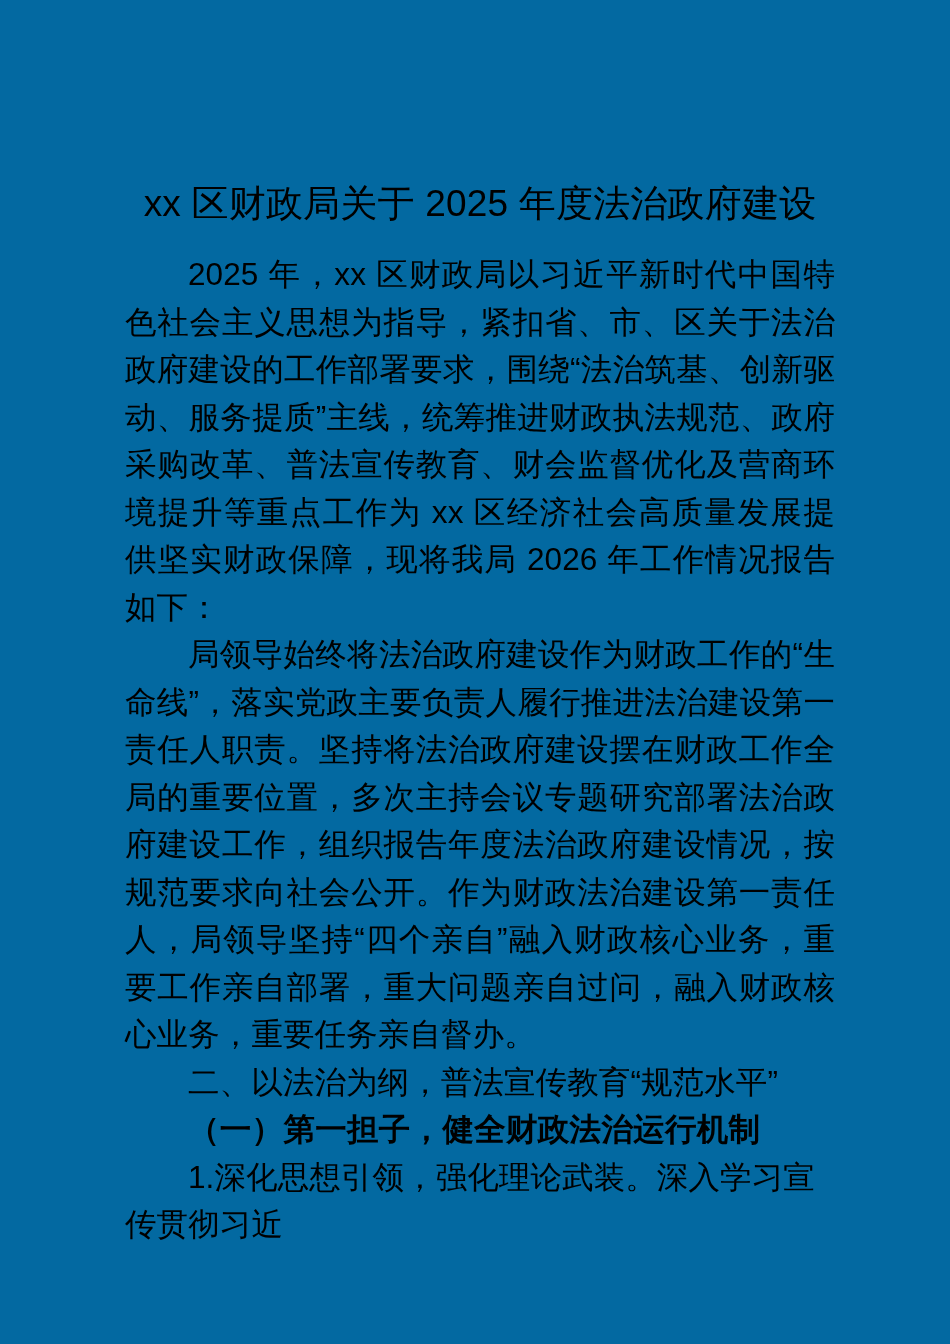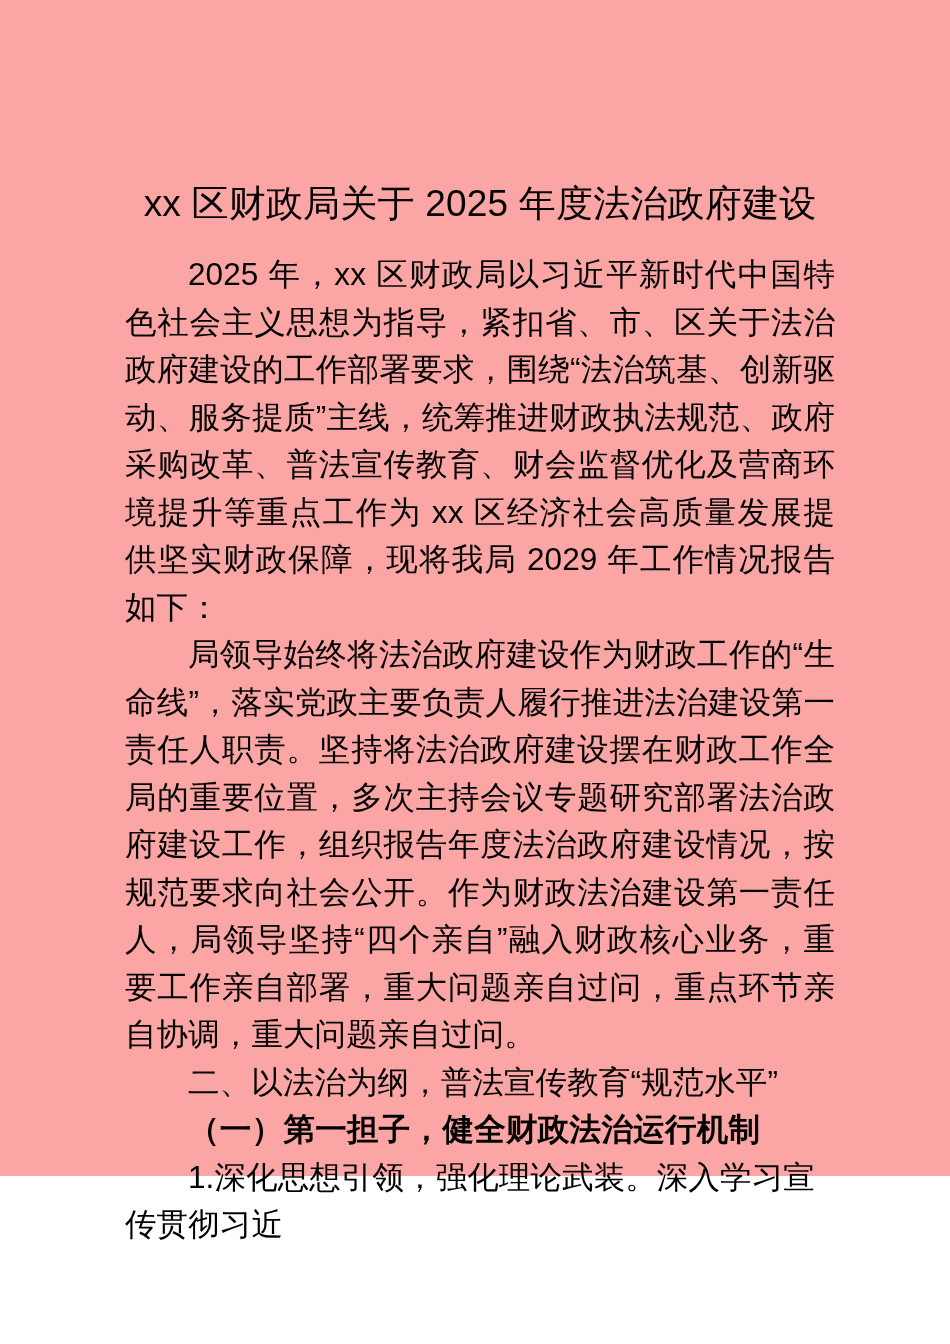--- a/index.html
+++ b/index.html
@@ -12,22 +12,22 @@
     width: 950px;
     height: 1344px;
     font-family: "Liberation Sans", "DejaVu Sans", sans-serif;
     color: #000000;
     -webkit-font-smoothing: antialiased;
     overflow: hidden;
   }
   .page {
     position: relative;
     width: 950px;
-    height: 1176px;
-    background: #fca5a5;
+    height: 1344px;
+    background: #0369a1;
     box-sizing: border-box;
     padding: 0;
   }
   .doc-body {
     position: absolute;
     left: 125px;
     top: 0;
     width: 710px;
   }
   .doc-title {
@@ -68,24 +68,24 @@
 </head>
 <body>
 
 <div class="page">
   <div class="doc-body">
 
     <h1 class="doc-title">
       <span>xx 区财政局关于 2025 年度法治政府建设</span><br>
     </h1>
 
-    <p class="para first">2025 年，xx 区财政局以习近平新时代中国特色社会主义思想为指导，紧扣省、市、区关于法治政府建设的工作部署要求，围绕“法治筑基、创新驱动、服务提质”主线，统筹推进财政执法规范、政府采购改革、普法宣传教育、财会监督优化及营商环境提升等重点工作为 xx 区经济社会高质量发展提供坚实财政保障，现将我局 2029 年工作情况报告如下：</p>
+    <p class="para first">2025 年，xx 区财政局以习近平新时代中国特色社会主义思想为指导，紧扣省、市、区关于法治政府建设的工作部署要求，围绕“法治筑基、创新驱动、服务提质”主线，统筹推进财政执法规范、政府采购改革、普法宣传教育、财会监督优化及营商环境提升等重点工作为 xx 区经济社会高质量发展提供坚实财政保障，现将我局 2026 年工作情况报告如下：</p>
 
 
-    <p class="para">局领导始终将法治政府建设作为财政工作的“生命线”，落实党政主要负责人履行推进法治建设第一责任人职责。坚持将法治政府建设摆在财政工作全局的重要位置，多次主持会议专题研究部署法治政府建设工作，组织报告年度法治政府建设情况，按规范要求向社会公开。作为财政法治建设第一责任人，局领导坚持“四个亲自”融入财政核心业务，重要工作亲自部署，重大问题亲自过问，重点环节亲自协调，重大问题亲自过问。</p>
+    <p class="para">局领导始终将法治政府建设作为财政工作的“生命线”，落实党政主要负责人履行推进法治建设第一责任人职责。坚持将法治政府建设摆在财政工作全局的重要位置，多次主持会议专题研究部署法治政府建设工作，组织报告年度法治政府建设情况，按规范要求向社会公开。作为财政法治建设第一责任人，局领导坚持“四个亲自”融入财政核心业务，重要工作亲自部署，重大问题亲自过问，融入财政核心业务，重要任务亲自督办。</p>
 
     <p class="para heading-num no-justify">二、以法治为纲，普法宣传教育“规范水平”</p>
 
     <p class="para bold no-justify">（一）第一担子，健全财政法治运行机制</p>
 
     <p class="para no-justify">1.深化思想引领，强化理论武装。深入学习宣传贯彻习近</p>
 
   </div>
 </div>
 

